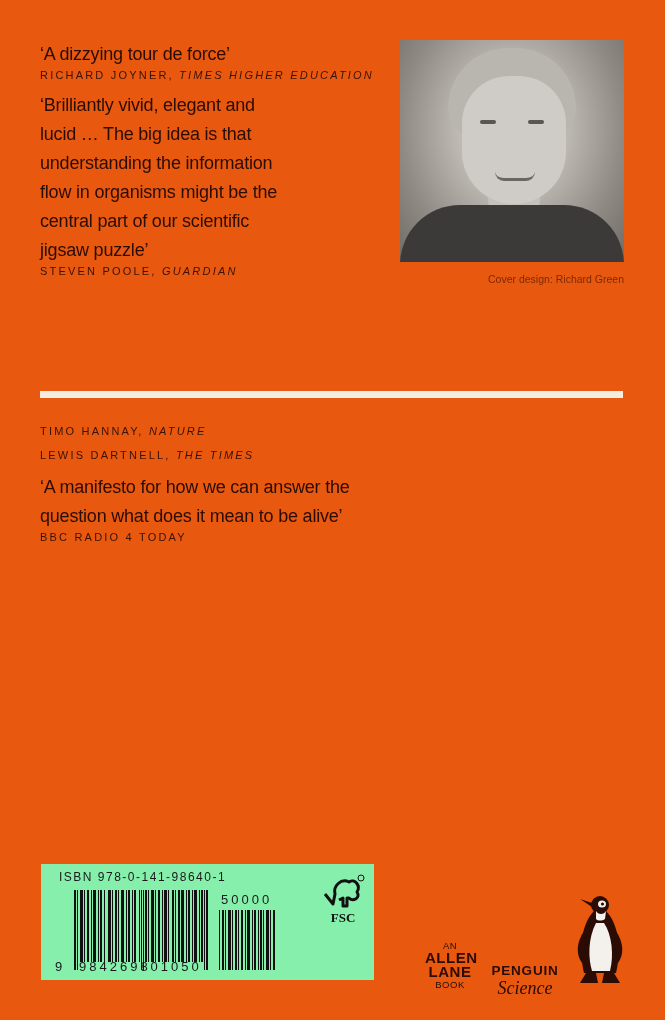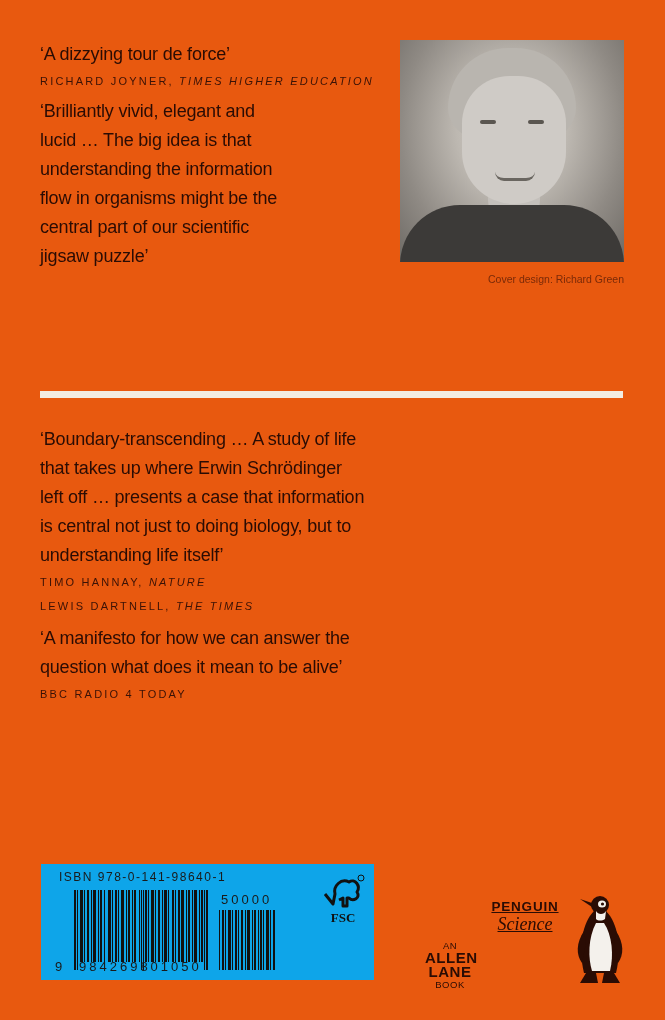--- a/index.html
+++ b/index.html
@@ -10,21 +10,21 @@
       color: #2a0c04;
       position: relative;
     }
     .abs { position: absolute; }
     .quote {
       font-size: 18px; line-height: 29px; letter-spacing: -0.2px;
       color: #2a0c04; margin: 0; white-space: pre-line;
     }
     .attr {
       font-size: 11px; letter-spacing: 2.2px; text-transform: uppercase;
-      color: #3a1206; margin-top: 6px;
+      color: #3a1206; margin-top: 0;
     }
     .attr i { font-style: italic; }
     .photo {
       left: 400px; top: 40px; width: 224px; height: 222px;
       background: radial-gradient(ellipse at 50% 40%, #d8d4ce 0%, #bdb8b1 35%, #8f8a84 70%, #6e6a65 100%);
       overflow: hidden;
     }
     .photo .hair {
       position: absolute; left: 48px; top: 8px; width: 128px; height: 90px;
       border-radius: 60px 60px 30px 30px; background: #b9b5af;
@@ -39,31 +39,31 @@
       position: absolute; left: 0; top: 165px; width: 224px; height: 70px;
       background: #3c3a38; border-radius: 60px 60px 0 0;
     }
     .photo .neck {
       position: absolute; left: 88px; top: 150px; width: 52px; height: 36px; background: #c4c0bb;
       border-radius: 0 0 26px 26px;
     }
     .credit { left: 400px; top: 273px; width: 224px; text-align: right; font-size: 10.5px; color: #7a2a08; }
     .rule { left: 40px; top: 391px; width: 583px; height: 7px; background: #f3ede2; }
     .barcode-box {
-      left: 41px; top: 864px; width: 333px; height: 116px; background: #0ea5e9;
+      left: 41px; top: 864px; width: 333px; height: 116px; background: #86efac;
     }
     .isbn-text { left: 18px; top: 6px; font-size: 12px; letter-spacing: 1.5px; color: #1a1a1a; }
     .bars { position: absolute; display: flex; align-items: stretch; }
     .bars span { display: block; background: #111; }
     .digits { font-size: 13px; letter-spacing: 3px; color: #1a1a1a; position: absolute; }
     .fsc { position: absolute; left: 280px; top: 8px; width: 44px; height: 52px; }
     .publisher { left: 425px; top: 940px; width: 50px; text-align: center; color: #2a0c04; }
     .pub-small { font-size: 9.5px; letter-spacing: 0.5px; line-height: 11px; }
     .pub-big { font-size: 15px; font-weight: bold; line-height: 14px; letter-spacing: 0.5px; }
-    .imprint { left: 490px; top: 899px; width: 70px; text-align: center; text-decoration: underline; }
+    .imprint { left: 490px; top: 963px; width: 70px; text-align: center; }
     .imprint .pg { font-size: 13.5px; font-weight: bold; letter-spacing: 0.8px; line-height: 15px; color: #2a0c04; }
     .imprint .sci { font-family: "Liberation Serif", "DejaVu Serif", serif; font-style: italic; font-size: 18px; line-height: 20px; color: #2a0c04; }
     .penguin { left: 572px; top: 893px; width: 56px; height: 95px; }
   </style>
 </head>
 <body>
 
 <div class="abs" style="left:40px; top:40px; width:350px;">
   <div>
     <p class="quote">‘A dizzying tour de force’</p>
@@ -72,43 +72,42 @@
       <i>Times Higher Education</i>
     </div>
   </div>
   <div style="margin-top:10px;">
     <p class="quote">‘Brilliantly vivid, elegant and
 lucid … The big idea is that
 understanding the information
 flow in organisms might be the
 central part of our scientific
 jigsaw puzzle’</p>
+    <div class="attr">
+      <span>Steven Poole,</span>
+      <i>Guardian</i>
+    </div>
   </div>
 </div>
 
 <div class="abs photo" title="Author portrait (black and white)">
   <div class="hair"></div>
   <div class="neck"></div>
   <div class="shirt"></div>
   <div class="face"></div>
   <div class="eye" style="left:80px;"></div>
   <div class="eye" style="left:128px;"></div>
   <div class="mouth"></div>
 </div>
 <div class="abs credit">Cover design: Richard Green</div>
 
 <div class="abs rule"></div>
 
 <div class="abs" style="left:40px; top:425px; width:450px;">
   <div>
-    <p class="quote">‘Boundary-transcending … A study of life
-that takes up where Erwin Schrödinger
-left off … presents a case that information
-is central not just to doing biology, but to
-understanding life itself’</p>
     <div class="attr">
       <span>Timo Hannay,</span>
       <i>Nature</i>
     </div>
   </div>
   <div style="margin-top:12px;">
     <div class="attr">
       <span>Lewis Dartnell,</span>
       <i>The Times</i>
     </div>

